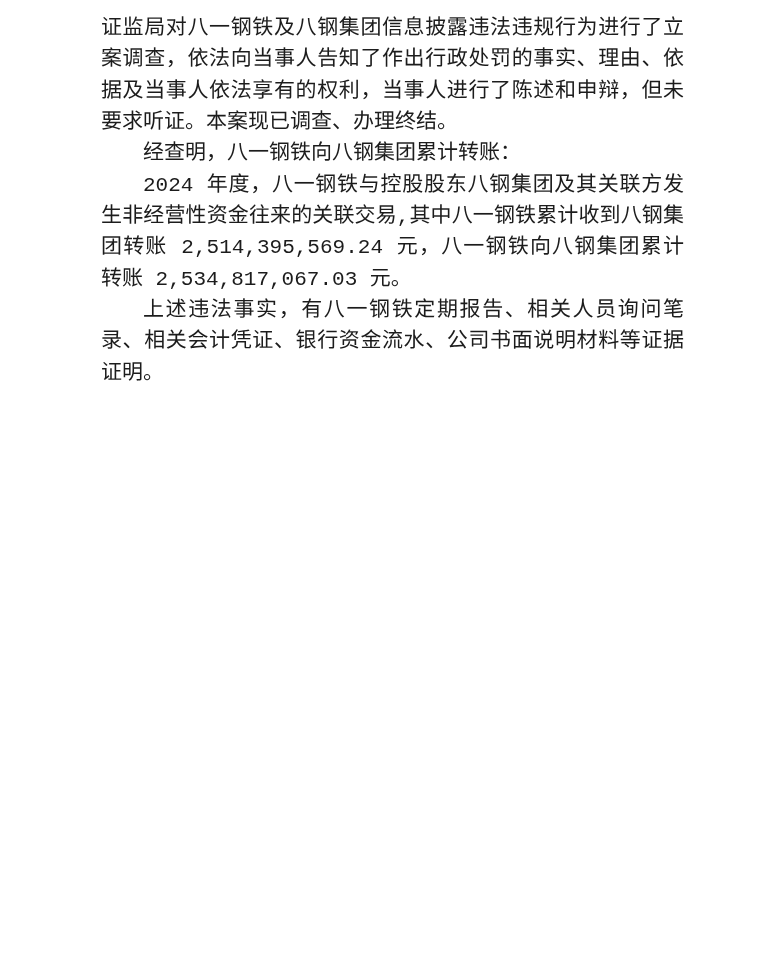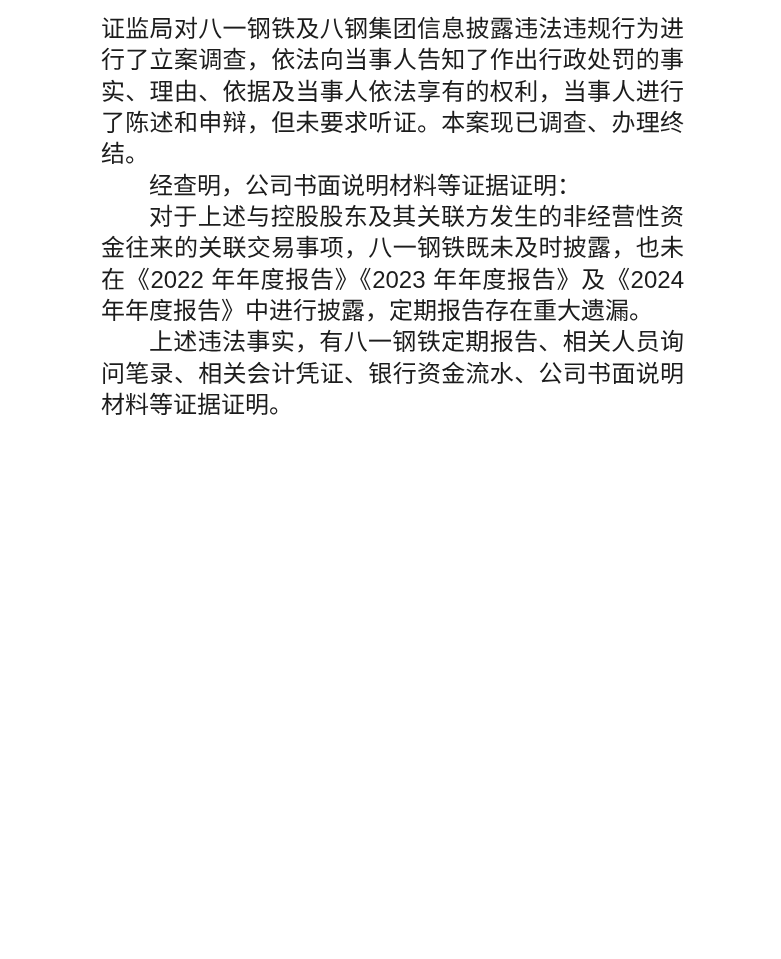--- a/index.html
+++ b/index.html
@@ -14,34 +14,34 @@
   }
   .page {
     box-sizing: border-box;
     width: 781px;
     height: 959px;
     padding: 13px 97px 0 101px;
     background: #ffffff;
   }
   .page p {
     margin: 0;
-    font-family: Liberation Sans, sans-serif;
-    font-size: 24px;
+    font-family: Liberation Mono, monospace;
+    font-size: 21px;
     line-height: 31.35px;
     color: #1c1c1c;
     text-align: justify;
     text-justify: inter-ideograph;
     word-break: break-all;
   }
   .page p.indent {
     text-indent: 2em;
   }
 </style>
 </head>
 <body>
 
 <div class="page">
   <p>证监局对八一钢铁及八钢集团信息披露违法违规行为进行了立案调查，依法向当事人告知了作出行政处罚的事实、理由、依据及当事人依法享有的权利，当事人进行了陈述和申辩，但未要求听证。本案现已调查、办理终结。</p>
-  <p class="indent">经查明，公司书面说明材料等证据证明：</p>
-  <p class="indent">对于上述与控股股东及其关联方发生的非经营性资金往来的关联交易事项，八一钢铁既未及时披露，也未在《2022 年年度报告》《2023 年年度报告》及《2024 年年度报告》中进行披露，定期报告存在重大遗漏。</p>
+  <p class="indent">经查明，八一钢铁向八钢集团累计转账：</p>
+  <p class="indent">2024 年度，八一钢铁与控股股东八钢集团及其关联方发生非经营性资金往来的关联交易,其中八一钢铁累计收到八钢集团转账 2,514,395,569.24 元，八一钢铁向八钢集团累计转账 2,534,817,067.03 元。</p>
   <p class="indent">上述违法事实，有八一钢铁定期报告、相关人员询问笔录、相关会计凭证、银行资金流水、公司书面说明材料等证据证明。</p>
 
 </div>
 
 </body></html>

